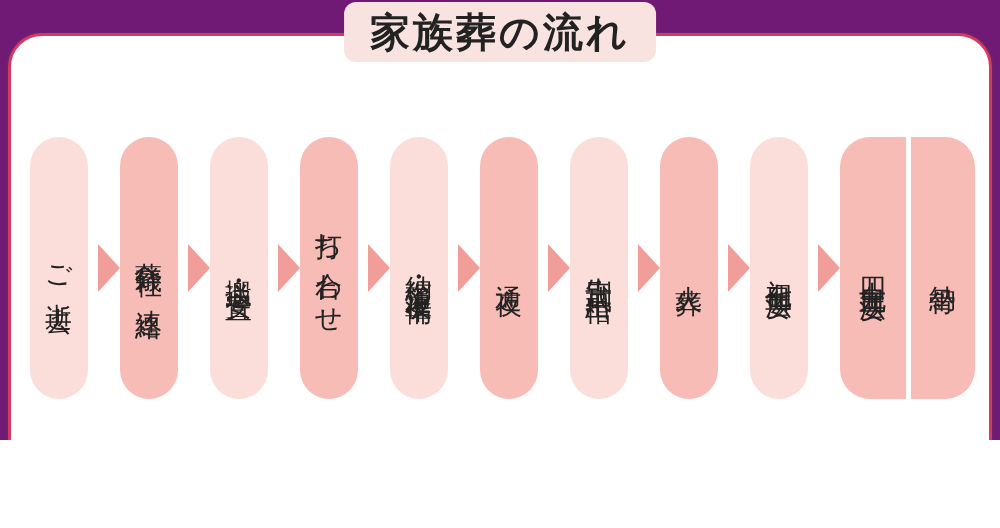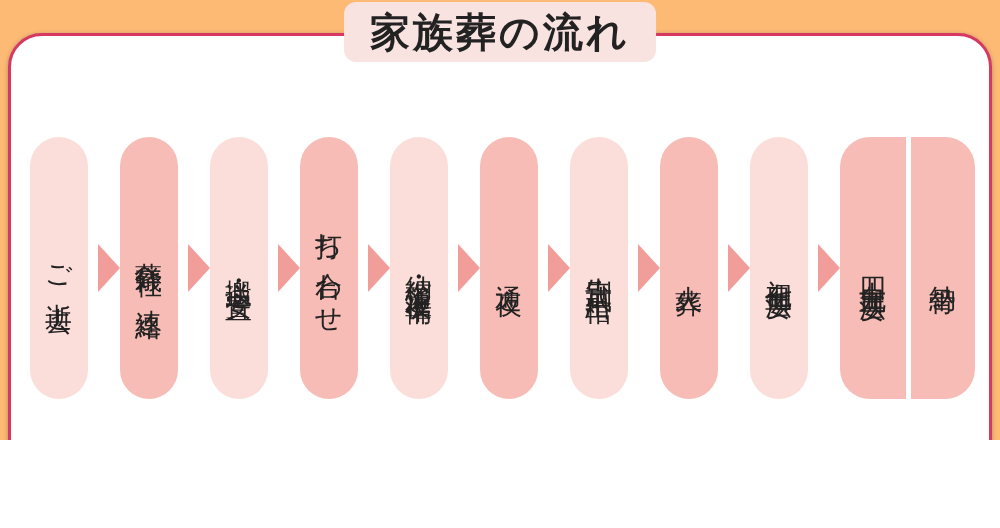--- a/index.html
+++ b/index.html
@@ -5,21 +5,21 @@
   html, body {
     margin: 0;
     padding: 0;
     background: #ffffff;
     font-family: "DejaVu Sans", "Liberation Sans", sans-serif;
   }
   .canvas {
     position: relative;
     width: 1000px;
     height: 440px;
-    background: #fdba74;
+    background: #701a75;
     overflow: hidden;
   }
   .panel {
     position: absolute;
     left: 8px;
     top: 33px;
     width: 978px;
     height: 483px;
     background: #ffffff;
     border: 3px solid var(--panel-border, #d63861);

